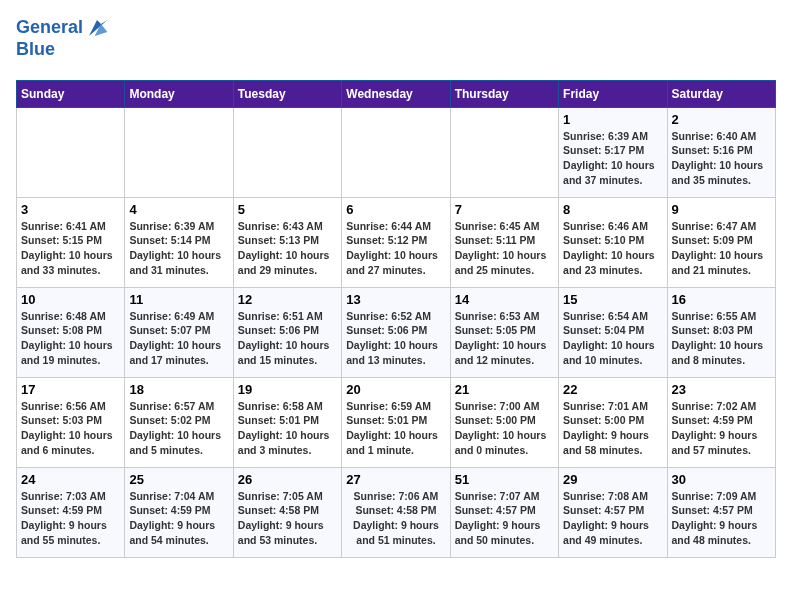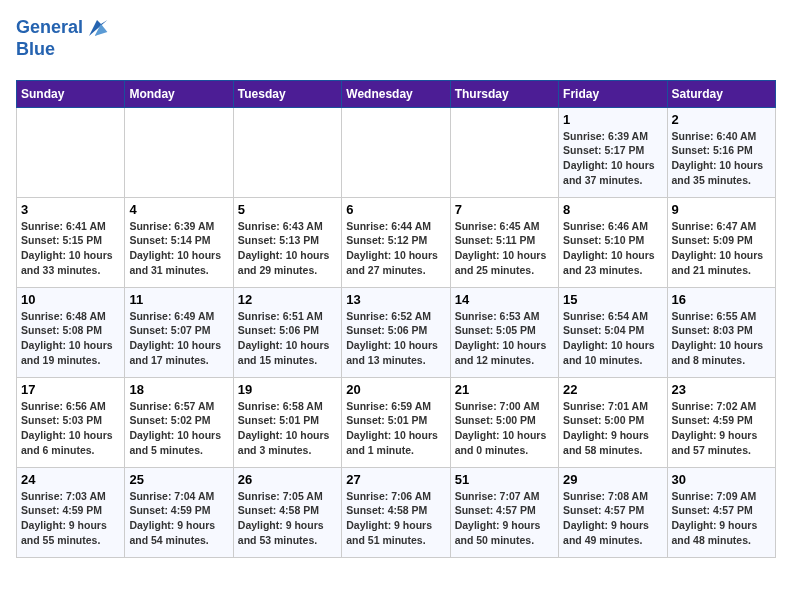--- a/index.html
+++ b/index.html
@@ -317,21 +317,21 @@
         </td>
         <td>
           <span class="day-num">26</span>
           <div class="day-info" style="white-space: pre-line;">Sunrise: 7:05 AM
 Sunset: 4:58 PM
 Daylight: 9 hours
 and 53 minutes.</div>
         </td>
         <td>
           <span class="day-num">27</span>
-          <div class="day-info" style="white-space: pre-line;">Sunrise: 7:06 AM
+          <div class="day-info" style="white-space: pre-line; text-align: center;">Sunrise: 7:06 AM
 Sunset: 4:58 PM
 Daylight: 9 hours
 and 51 minutes.</div>
         </td>
         <td>
           <span class="day-num">51</span>
           <div class="day-info" style="white-space: pre-line;">Sunrise: 7:07 AM
 Sunset: 4:57 PM
 Daylight: 9 hours
 and 50 minutes.</div>

